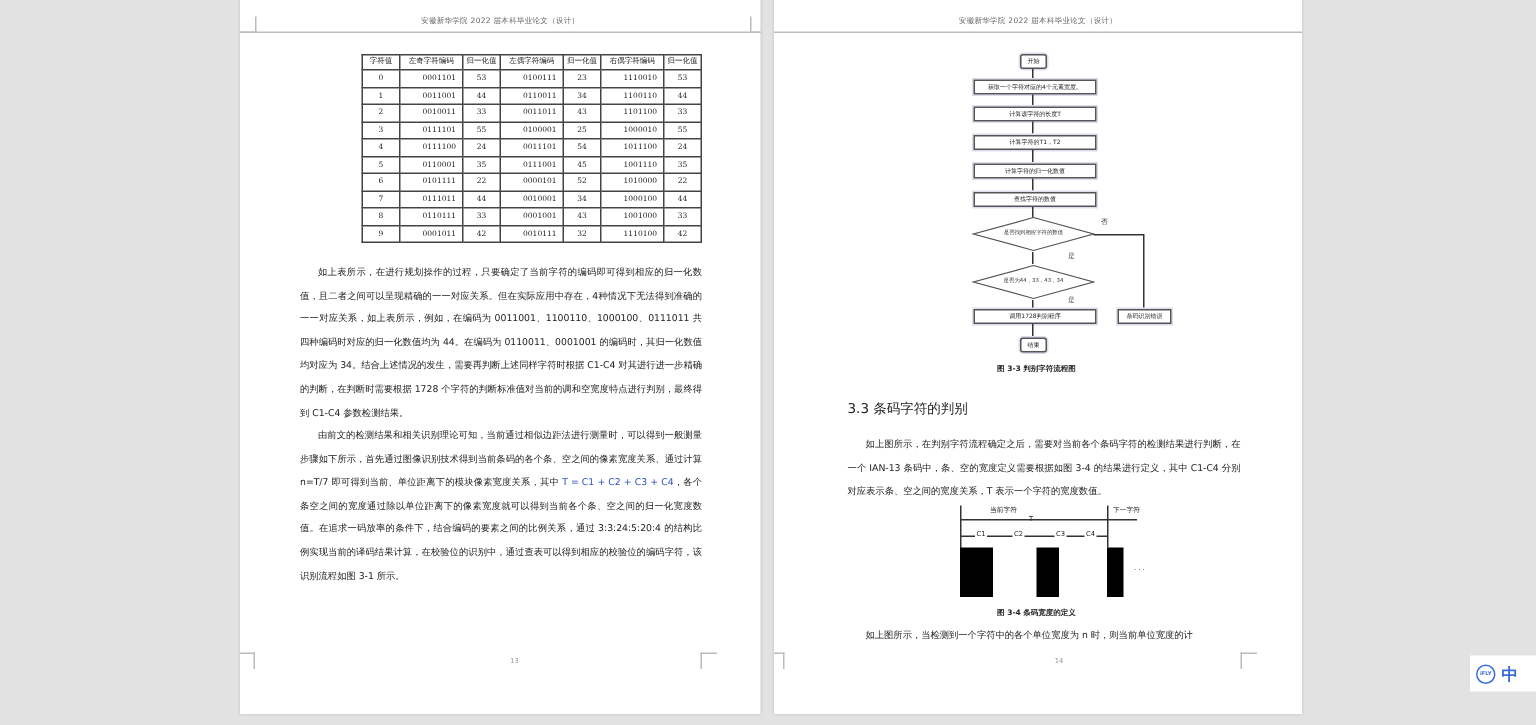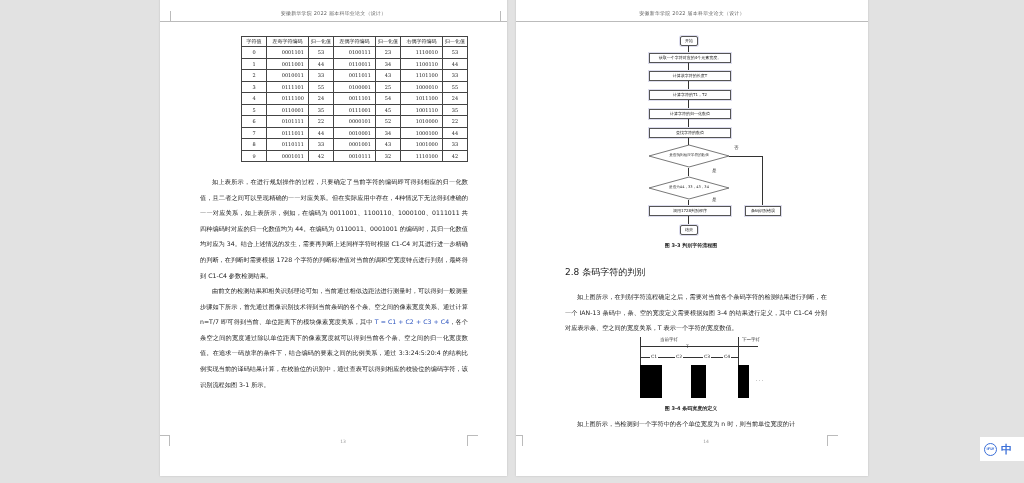--- a/index.html
+++ b/index.html
@@ -236,21 +236,21 @@
     <div class="fc-label" style="left:196px; top:199px;">是</div>
 
     <div class="fc-box" style="left:133px; top:208px; width:80px;">调用1728判别程序</div>
     <div class="fc-box" style="left:229px; top:208px; width:34px;">条码识别错误</div>
     <div class="fc-arrow" style="left:172px; top:218px; height:8px;"></div>
     <div class="fc-box fc-rounded" style="left:164px; top:227px; width:16px;">结束</div>
 
     <div class="caption" style="left:120px; top:244px; width:110px;">图 3-3  判别字符流程图</div>
   </div>
 
-  <div class="section-title" style="left:49px; top:268px;">2.8  条码字符的判别</div>
+  <div class="section-title" style="left:49px; top:268px;">3.3  条码字符的判别</div>
 
   <div class="para" style="left:49px; top:291px; width:262px; text-indent:12px;">如上图所示，在判别字符流程确定之后，需要对当前各个条码字符的检测结果进行判断，在一个 IAN-13 条码中，条、空的宽度定义需要根据如图 3-4 的结果进行定义，其中 C1-C4 分别对应表示条、空之间的宽度关系，T 表示一个字符的宽度数值。</div>
 
   <div>
     <div class="diag-text" style="left:144px; top:339px;">当前字符</div>
     <div class="diag-text" style="left:226px; top:339px;">下一字符</div>
     <div style="position:absolute; left:124px; top:339px; width:1px; height:60px; background:#333;"></div>
     <div style="position:absolute; left:222px; top:339px; width:1px; height:28px; background:#333;"></div>
     <div style="position:absolute; left:124px; top:348px; width:98px; height:1px; background:#333;"></div>
     <div style="position:absolute; left:222px; top:348px; width:20px; height:1px; background:#333;"></div>

